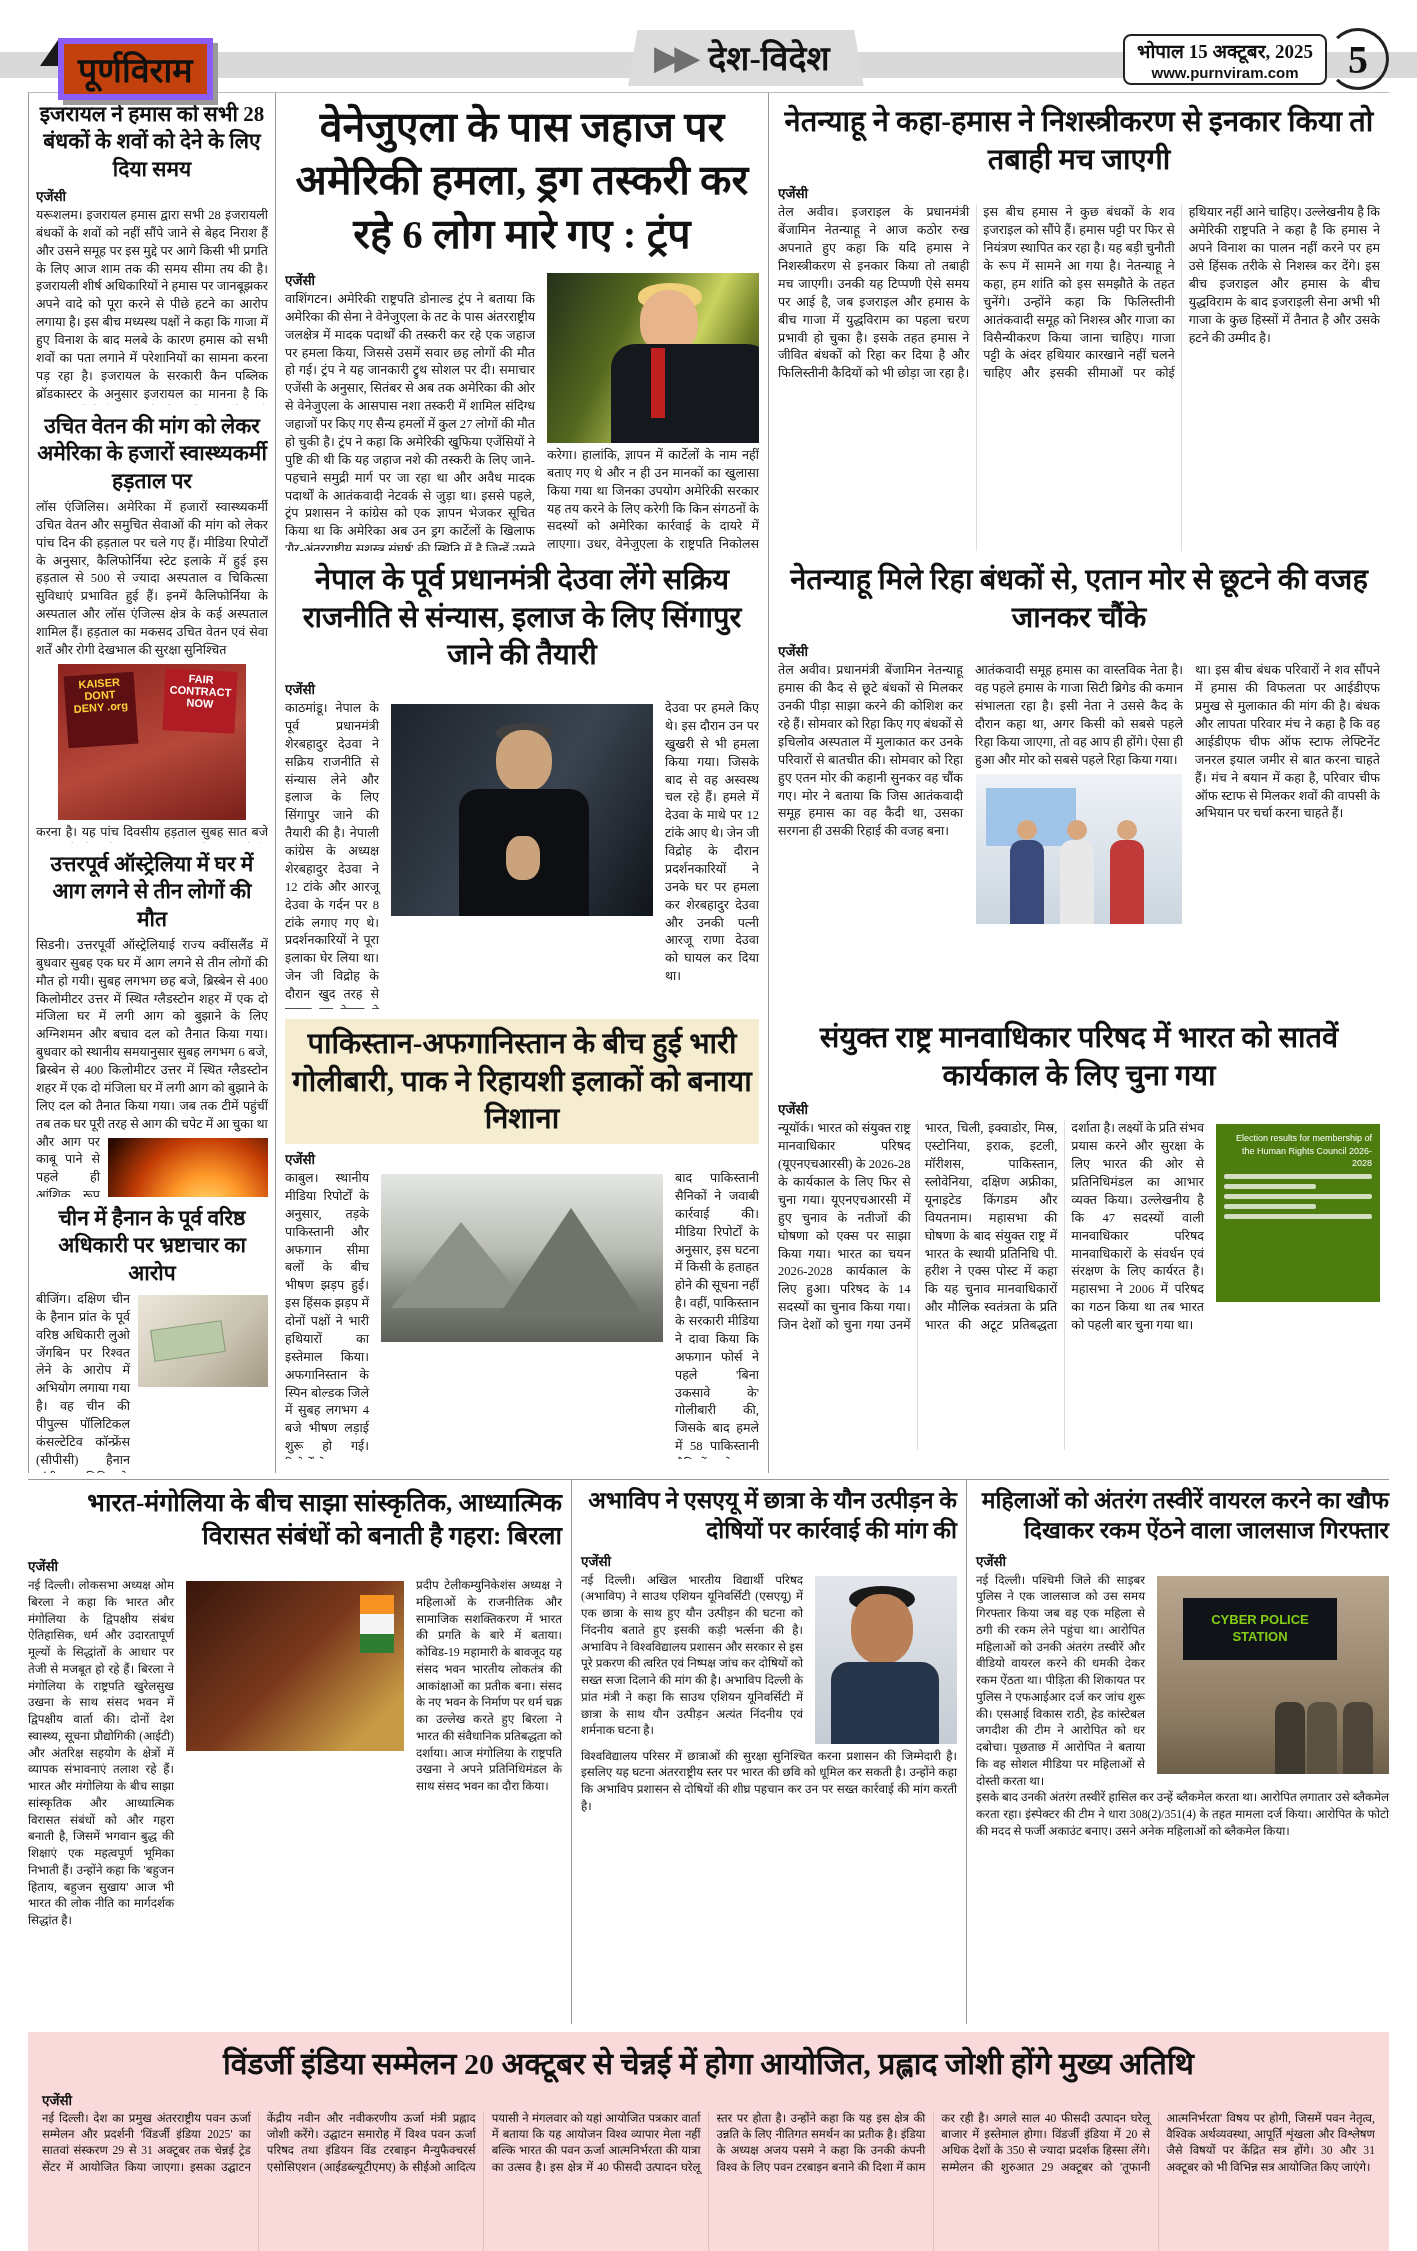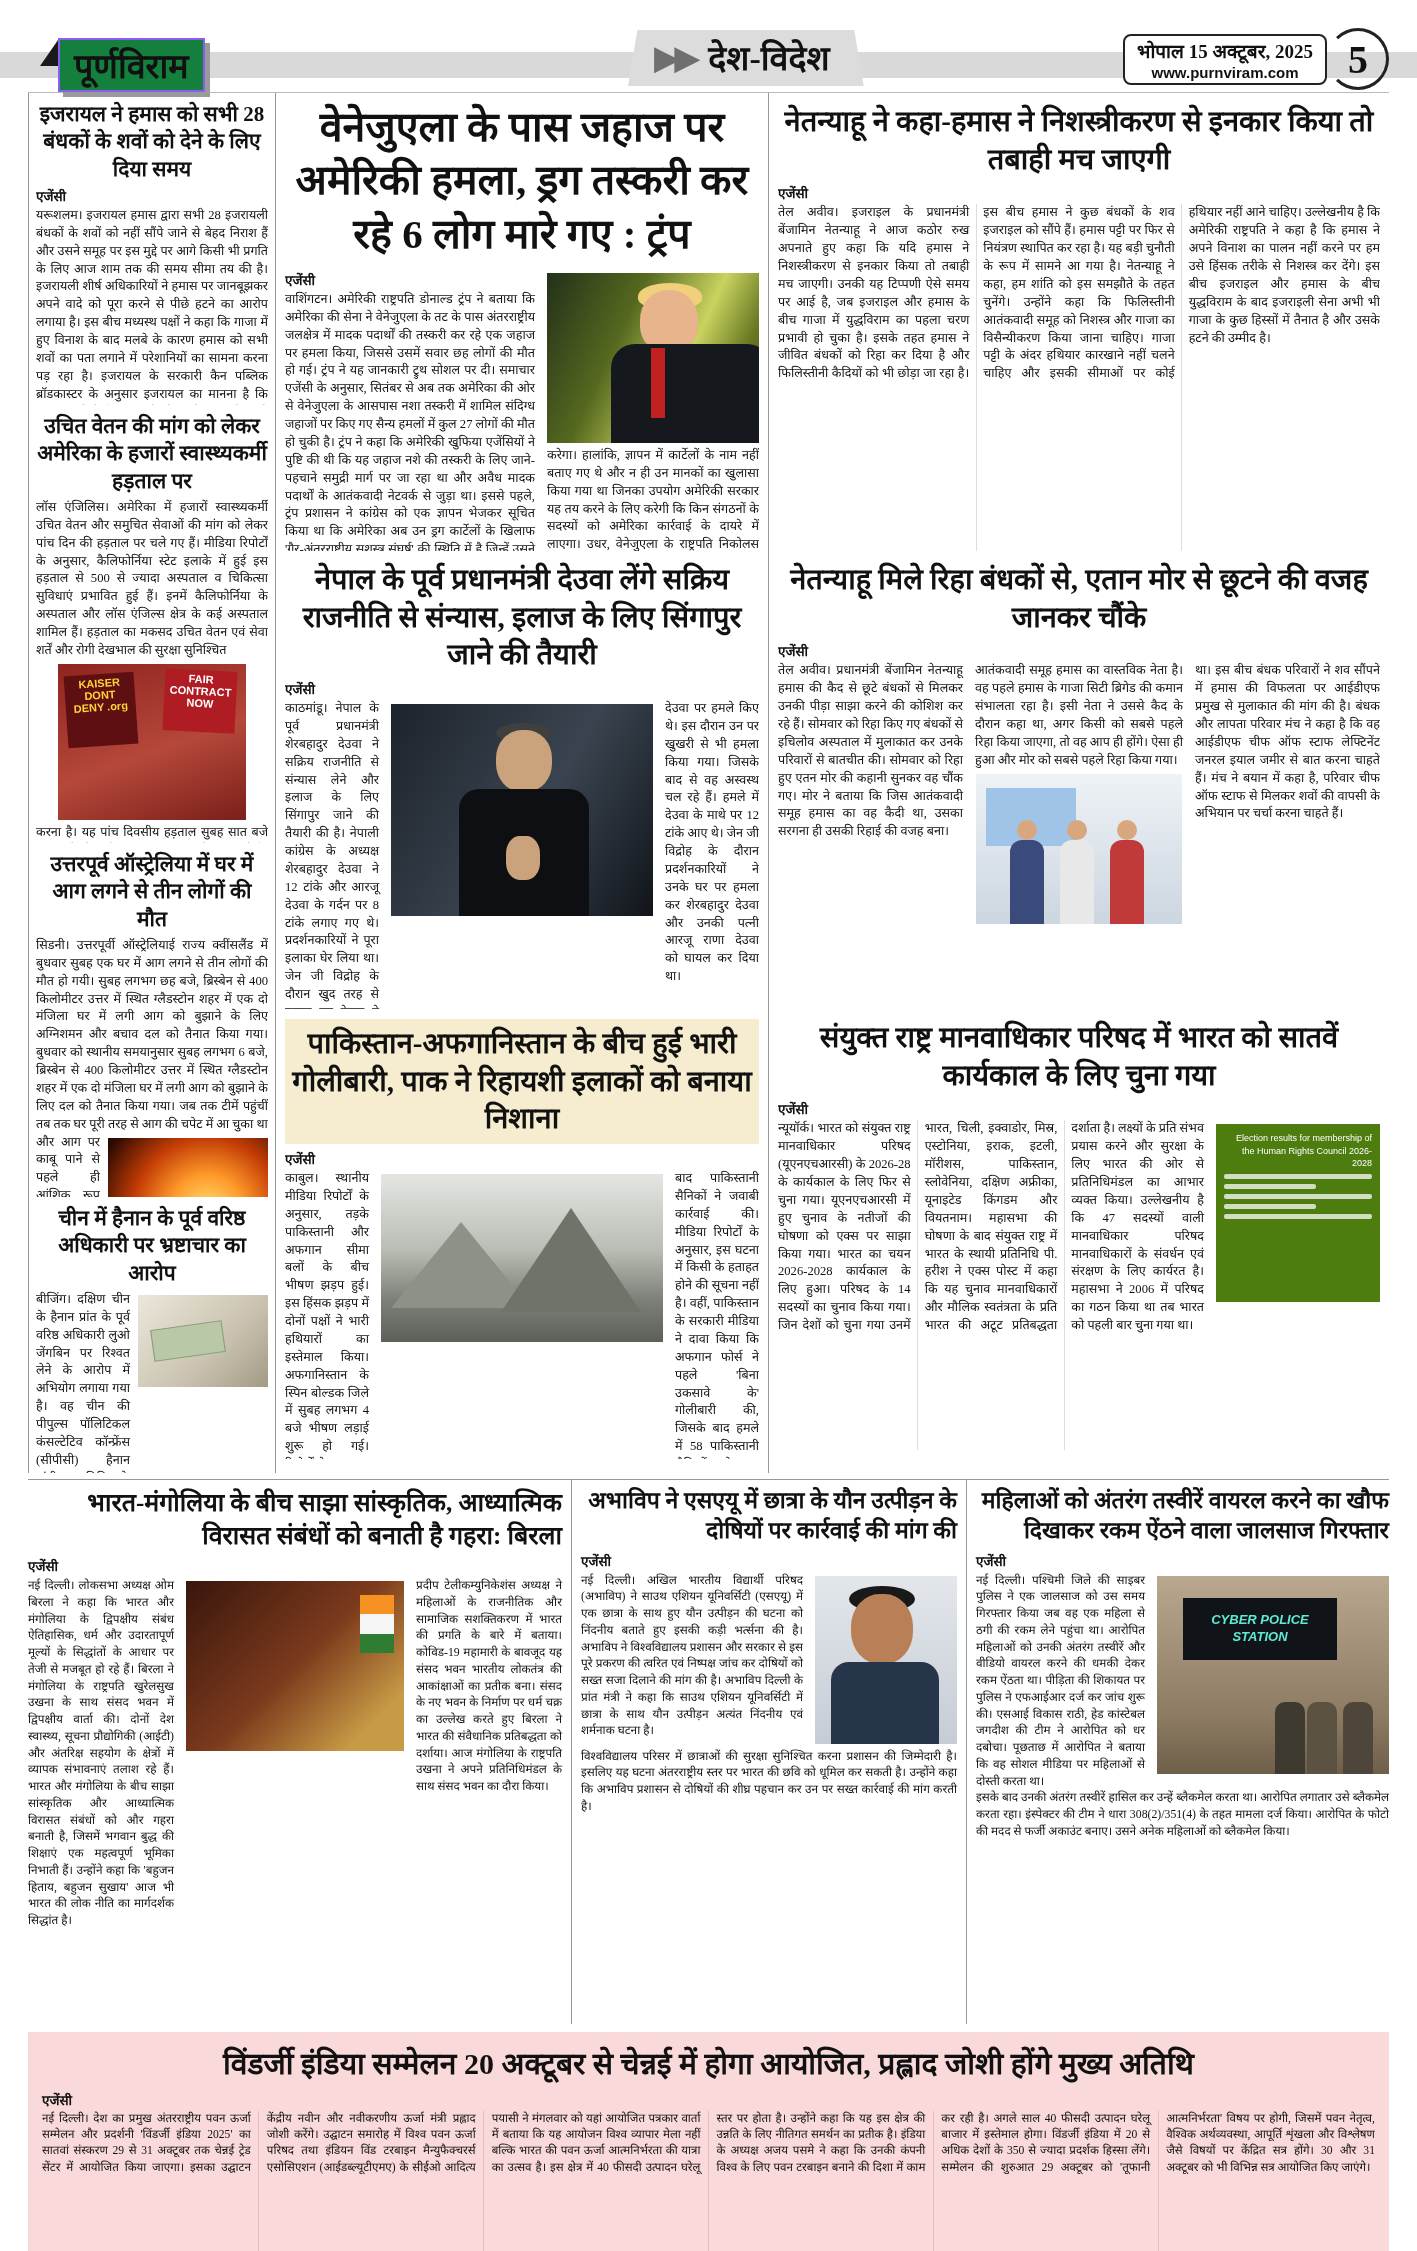--- a/index.html
+++ b/index.html
@@ -1,21 +1,21 @@
 <!DOCTYPE html>
 <html><head>
 <meta charset="utf-8">
 <style>
   html,body{margin:0;padding:0;background:#e9e9e9;}
   .page{width:1417px;height:2251px;background:#ffffff;position:relative;margin:0 auto;
         font-family:"Liberation Serif","DejaVu Serif",serif;color:#111;overflow:hidden;}
   
   .mast{position:relative;height:92px;}
   .mastband{position:absolute;left:0;right:0;top:52px;height:26px;background:#d9d9d9;}
-  .brandbox{position:absolute;left:58px;top:38px;background:#15803d;border:2px solid #8b5cf6;
+  .brandbox{position:absolute;left:58px;top:38px;background:#c2410c;border:6px solid #8b5cf6;
             box-shadow:5px 5px 0 #9a9a9a;padding:2px 14px;font-size:34px;font-weight:bold;}
   .brandfold{position:absolute;left:40px;top:40px;width:0;height:0;
              border-top:26px solid transparent;border-right:18px solid #1a1a1a;}
   .ribbon{position:absolute;left:628px;top:30px;background:#dcdcdc;padding:4px 34px 6px 26px;
           font-size:34px;font-weight:bold;display:flex;align-items:center;gap:8px;
           clip-path:polygon(4% 0,96% 0,100% 100%,0 100%);}
   .chev{display:inline-block;color:#6f6f6f;font-size:34px;font-weight:bold;letter-spacing:-6px;margin-right:6px;}
   .datebox{position:absolute;right:90px;top:34px;background:#fff;border:2px solid #222;border-radius:8px;
            padding:2px 12px;text-align:center;}
   .dateline{font-size:19px;font-weight:bold;white-space:nowrap;}
@@ -73,23 +73,23 @@
   .pk1{left:10px;bottom:34px;border-bottom:86px solid #8d9188;}
   .pk2{left:120px;bottom:30px;border-bottom:104px solid #6f7369;}
   .ph-mong{width:218px;height:170px;background:linear-gradient(135deg,#38160c,#7c3a1d 50%,#c79a45 85%);}
   .flag{position:absolute;right:10px;top:14px;width:34px;height:58px;}
   .flag .s1{height:33%;background:#f59222;} .flag .s2{height:34%;background:#f5f5f5;} .flag .s3{height:33%;background:#2e7d32;}
   .ph-abvp{width:142px;height:168px;background:linear-gradient(180deg,#e3e7ec,#c6ccd4);}
   .a-head{position:absolute;left:36px;top:18px;width:62px;height:70px;border-radius:46%;background:#b97f56;}
   .a-hair{position:absolute;left:34px;top:10px;width:66px;height:26px;border-radius:50%;background:#191919;}
   .a-body{position:absolute;left:16px;top:86px;width:108px;height:84px;border-radius:18px 18px 0 0;background:#27354a;}
   .ph-cyber{width:232px;height:198px;background:linear-gradient(180deg,#b9a88f,#8d7c63 70%,#6e5f4a);}
-  .c-sign{position:absolute;left:26px;top:22px;width:150px;height:58px;background:#101418;color:#5eead4;
+  .c-sign{position:absolute;left:26px;top:22px;width:150px;height:58px;background:#101418;color:#84cc16;
           font-family:"Liberation Sans",sans-serif;font-weight:bold;font-size:13px;text-align:center;
-          display:flex;align-items:center;justify-content:center;line-height:1.25;padding:2px;font-style:italic;}
+          display:flex;align-items:center;justify-content:center;line-height:1.25;padding:2px;}
   .cop{position:absolute;bottom:0;width:30px;height:72px;border-radius:10px 10px 0 0;background:#5c5242;}
   .cp1{left:150px;} .cp2{left:186px;background:#4e463a;} .cp3{left:118px;background:#3f3a30;}
   
   .botgrid{display:flex;border-top:1px solid #999;margin-top:6px;}
   .bl{width:534px;padding:4px 9px 0 0;border-right:1px solid #999;}
   .bc{width:376px;padding:4px 9px 0 9px;border-right:1px solid #999;}
   .br{flex:1;padding:4px 0 0 9px;}
   .h-bot{font-size:25px;font-weight:bold;text-align:right;line-height:1.32;margin:2px 0 5px;}
   .banner{background:#f9d9d9;margin-top:8px;padding:8px 14px 10px;}
   .h-banner{font-size:30px;font-weight:bold;text-align:center;margin:2px 0 8px;}

